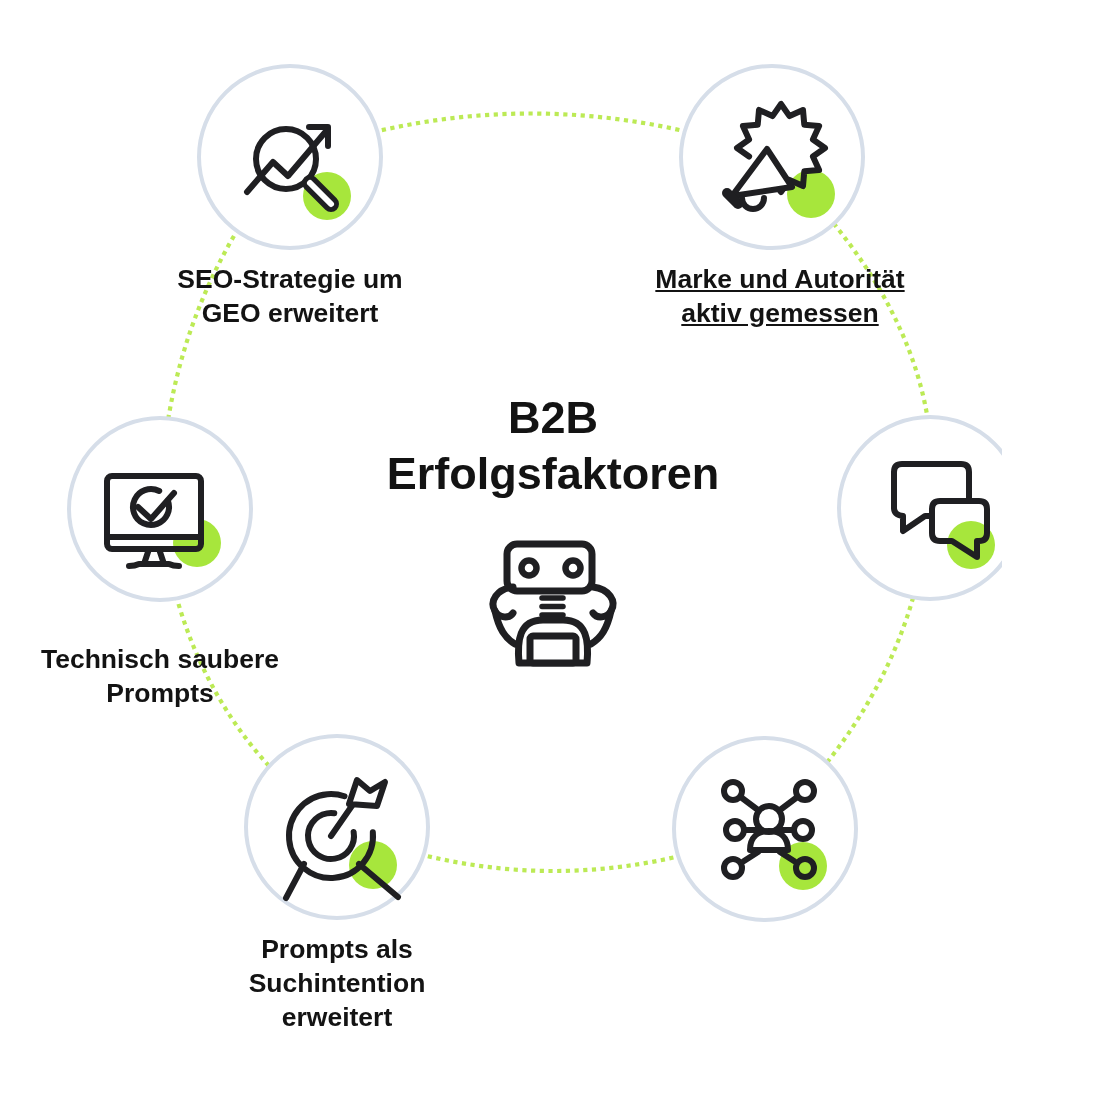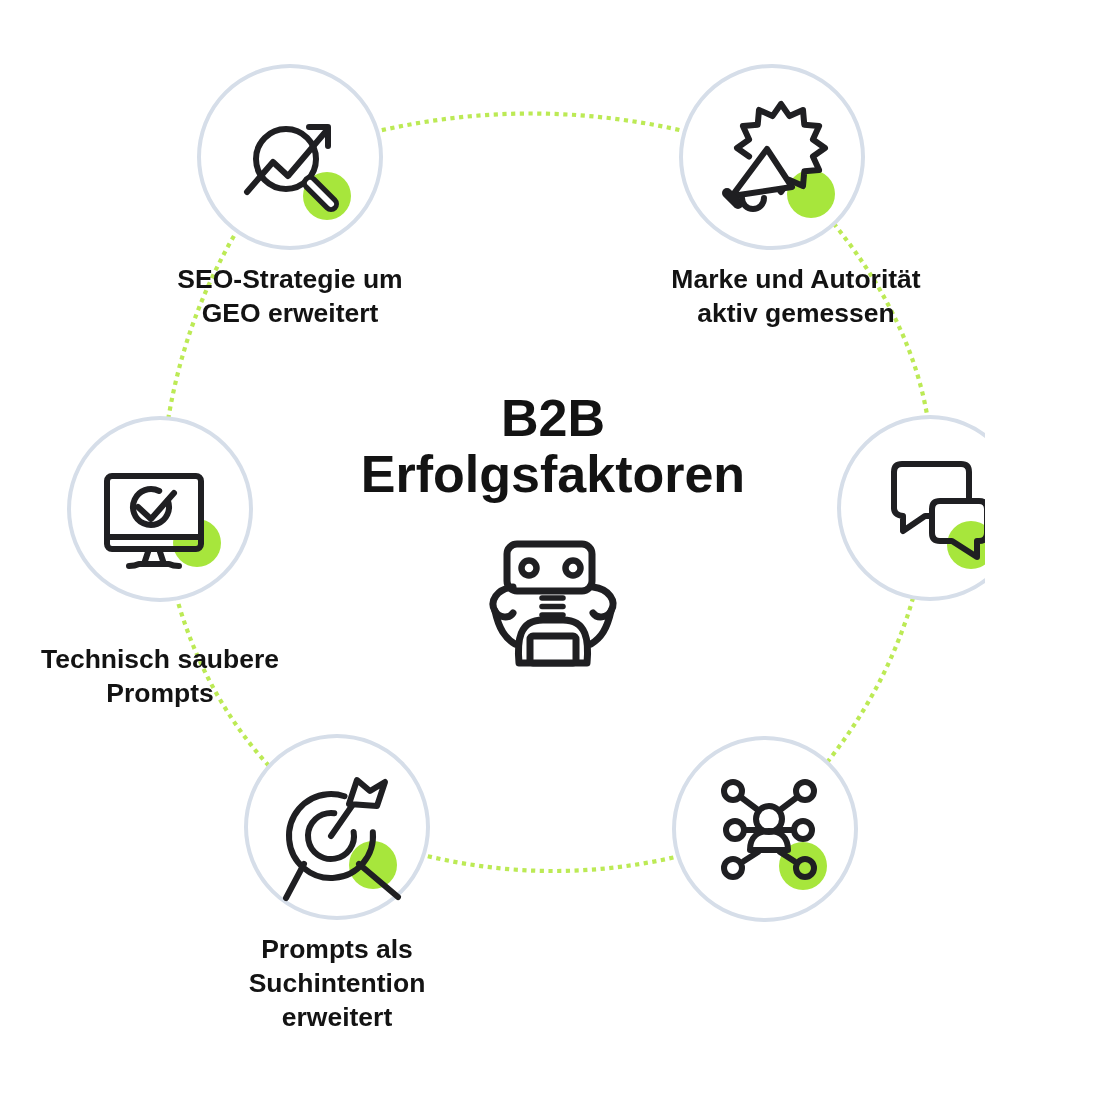--- a/index.html
+++ b/index.html
@@ -1,36 +1,37 @@
 <!DOCTYPE html>
 <html><head>
 <meta charset="utf-8">
 <style>
   html,body{margin:0;padding:0;background:#fff;}
   #canvas{
     position:relative;width:985px;height:1114px;background:#fff;overflow:hidden;
     font-family:"Liberation Sans","DejaVu Sans",sans-serif;
+    padding-left:17px;
   }
   #ringsvg{position:absolute;left:0;top:0;z-index:0;}
   .node-circle{
     position:absolute;width:186px;height:186px;box-sizing:border-box;
     border:4px solid #d6dee9;border-radius:50%;background:#fff;z-index:1;
   }
   .node-circle svg{position:absolute;left:-2px;top:-2px;overflow:visible;}
   .ink{stroke:#1f1f22;fill:none;stroke-linecap:round;stroke-linejoin:round;}
   .inkfill{stroke:#1f1f22;fill:#ffffff;stroke-linejoin:round;stroke-linecap:round;}
   .green{fill:#a7e63c;}
   .whitefill{fill:#ffffff;}
   .label{
     position:absolute;z-index:2;width:320px;text-align:center;
     color:#131313;font-size:26.5px;line-height:34px;font-weight:700;
   }
   .title{
     position:absolute;z-index:2;width:400px;text-align:center;
-    color:#131313;font-size:52px;line-height:56px;font-weight:700;
+    color:#131313;font-size:45px;line-height:56px;font-weight:700;
   }
   #robot{position:absolute;left:483px;top:541px;z-index:2;overflow:visible;}
 </style>
 </head>
 <body>
 
 <div id="canvas">
 
   <svg id="ringsvg" width="1100" height="1114" viewBox="0 0 1100 1114">
     <path d="M290,157 Q531,70 772,157 Q950,327 930,508 Q913,692 765,829 Q551,914 337,827 Q181,713 160,509 Q164,306 290,157 Z" fill="none" stroke="#bcea55" stroke-width="4.2" stroke-dasharray="4.2 4.5"></path>
@@ -53,21 +54,21 @@
 
   <div class="node-circle" style="left:679px;top:64px;">
     <svg width="190" height="190" viewBox="0 0 190 190">
       <circle class="green" cx="130" cy="128" r="24"></circle>
       <path class="ink" stroke-width="6" d="M91.5,113.9 L100,126 L108.5,113.9 L122,120.1 L123.3,105.3 L138.1,104 L131.9,90.5 L144,82 L131.9,73.5 L138.1,60 L123.3,58.7 L122,43.9 L108.5,50.1 L100,38 L91.5,50.1 L78,43.9 L76.7,58.7 L61.9,60 L68.1,73.5 L56,82 L68.1,90.5"></path>
       <path class="inkfill" stroke-width="6" d="M86,83 L111,121 L51,130 Z"></path>
       <line x1="46" y1="127" x2="57" y2="138" stroke="#1f1f22" stroke-width="10" stroke-linecap="round"></line>
       <path class="ink" stroke-width="6" d="M61,132 A11 11 0 0 0 83,132"></path>
     </svg>
   </div>
-  <div class="label" style="left:636px;top:262px;">
+  <div class="label" style="left:620px;top:262px;text-decoration:underline;">
     <div>Marke und Autorität</div>
     <div>aktiv gemessen</div>
   </div>
 
   <div class="node-circle" style="left:837px;top:415px;">
     <svg width="190" height="190" viewBox="0 0 190 190">
       <path class="ink" stroke-width="6" d="M63,47 L122,47 Q130,47 130,55 L130,91 Q130,99 122,99 L86,99 L64,114 L64,99 Q55,98 55,91 L55,55 Q55,47 63,47 Z"></path>
       <path class="whitefill" d="M138,140 L113,124 L101,124 Q93,124 93,116 L93,92 Q93,84 101,84 L140,84 Q148,84 148,92 L148,116 Q148,124 140,124 L138,124 Z"></path>
       <circle class="green" cx="132" cy="128" r="24"></circle>
       <path class="ink" stroke-width="6" d="M138,140 L113,124 L101,124 Q93,124 93,116 L93,92 Q93,84 101,84 L140,84 Q148,84 148,92 L148,116 Q148,124 140,124 L138,124 Z"></path>

